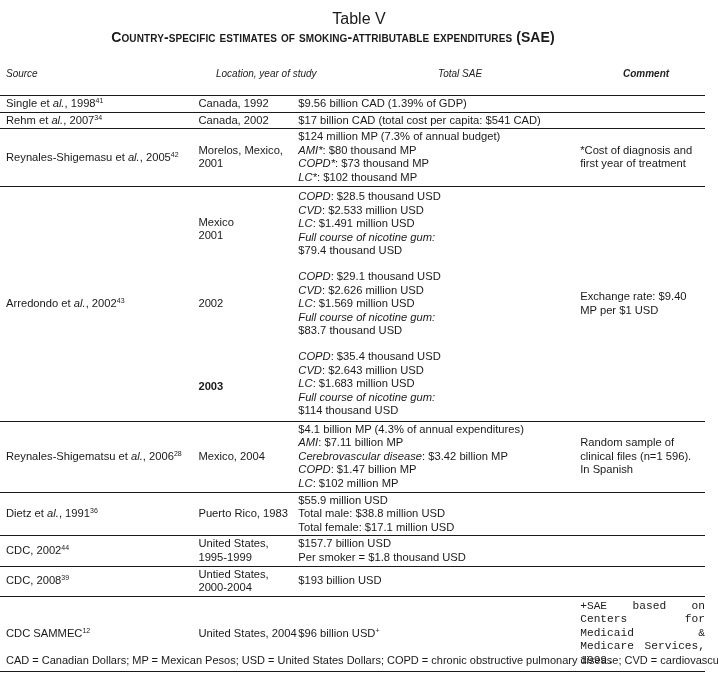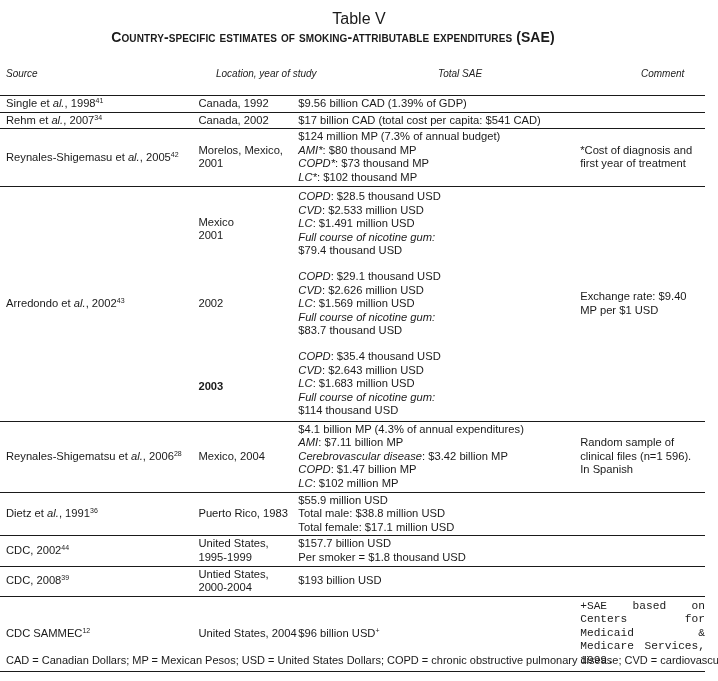--- a/index.html
+++ b/index.html
@@ -49,21 +49,21 @@
 </style>
 </head>
 <body>
 
 <div class="title">Table V</div>
 <div class="subtitle">Country-specific estimates of smoking-attributable expenditures (SAE)</div>
 
 <div class="hdr" style="left:6px;">Source</div>
 <div class="hdr" style="left:216px;">Location, year of study</div>
 <div class="hdr" style="left:438px;">Total SAE</div>
-<div class="hdr" style="left:641px;">Comment</div>
+<div class="hdr" style="left:623px;font-weight:bold;">Comment</div>
 
 <table class="t">
   <tbody>
       <tr style="border-top:1.2px solid #1a1a1a;">
     <td class="c-src" style="border-top:1.2px solid #1a1a1a;">
       <span>Single et </span><span class="it">al.</span><span>, 1998</span><sup>41</sup>
     </td>
     <td class="c-loc" style="border-top:1.2px solid #1a1a1a;">Canada, 1992</td>
     <td class="c-sae" style="border-top:1.2px solid #1a1a1a;">$9.56 billion CAD (1.39% of GDP)</td>
     <td class="c-com" style="border-top:1.2px solid #1a1a1a;"></td>

